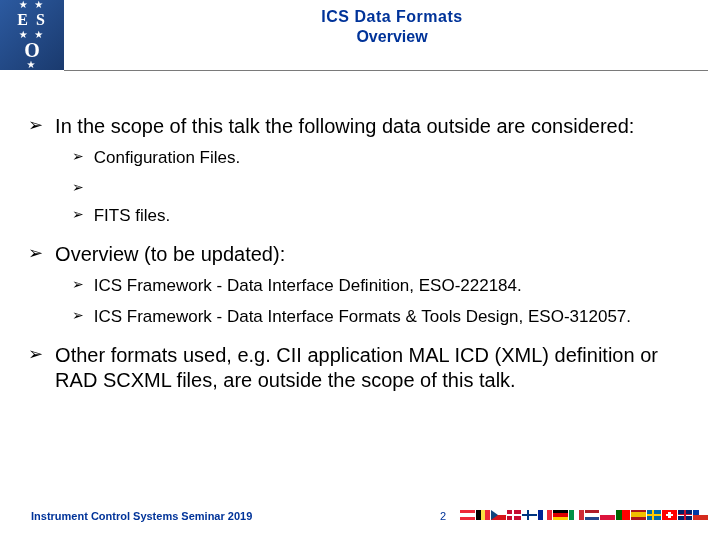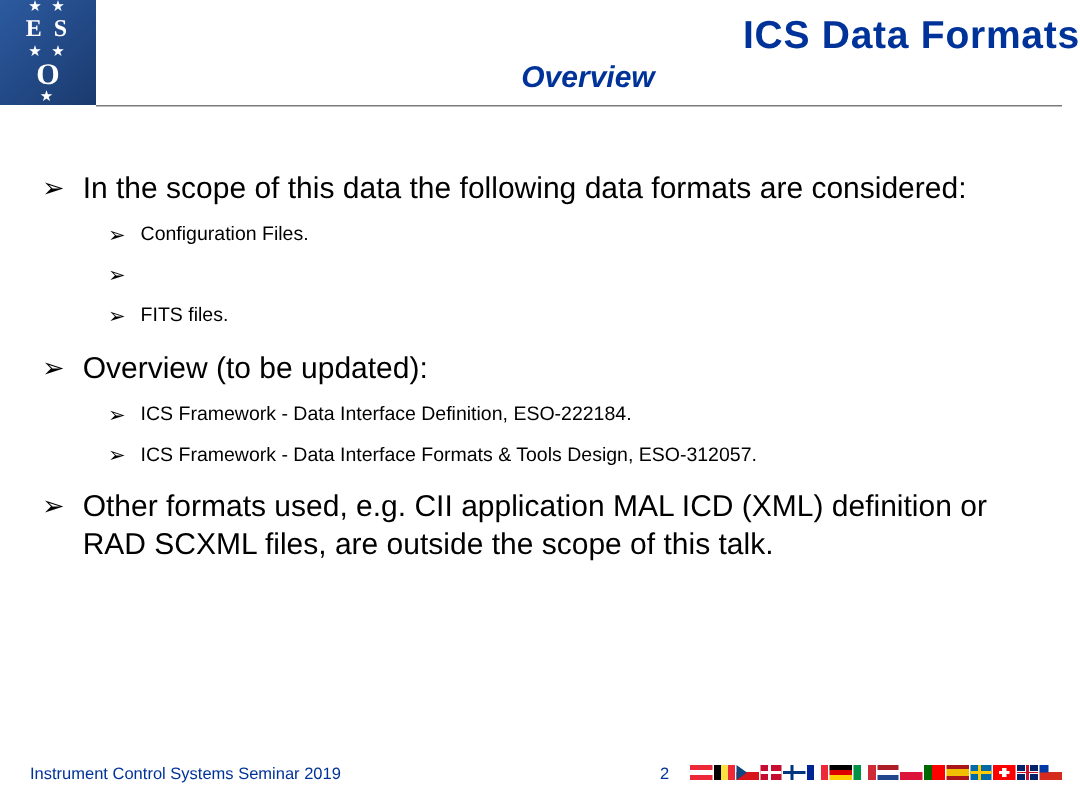--- a/index.html
+++ b/index.html
@@ -11,36 +11,36 @@
     position: absolute; top: 0; left: 0; width: 64px; height: 70px;
     background: linear-gradient(135deg, #2c5aa0 0%, #1a3a6e 100%);
     color: #fff; display: flex; flex-direction: column; align-items: center; justify-content: center;
     font-family: "Times New Roman", serif;
   }
   .logo .stars { font-size: 10px; letter-spacing: 2px; line-height: 1; }
   .logo .es { font-size: 16px; font-weight: bold; letter-spacing: 2px; line-height: 1; margin: 2px 0; }
   .logo .o  { font-size: 20px; font-weight: bold; line-height: 1; }
 
   .title-block { position: absolute; top: 8px; left: 64px; right: 0; text-align: center; }
-  .title { font-size: 26px; font-weight: bold; color: #003399; letter-spacing: 0.5px; text-align: right; }
-  .subtitle { font-size: 20px; font-weight: bold; color: #003399; margin-top: 2px; font-style: italic; }
+  .title { font-size: 16px; font-weight: bold; color: #003399; letter-spacing: 0.5px; }
+  .subtitle { font-size: 16px; font-weight: bold; color: #003399; margin-top: 2px; }
   .title-rule { position: absolute; top: 70px; left: 64px; right: 12px; height: 1px; background: #7a7a7a; }
 
   
   .body { position: absolute; top: 100px; left: 0; right: 0; padding: 0 28px; }
   .b1 { display: flex; align-items: flex-start; margin-top: 14px; }
   .b1 .marker { color: #000; font-size: 18px; margin-right: 12px; line-height: 1.25; }
   .b1 .text { font-size: 20px; color: #000; line-height: 1.25; }
   .b2 { display: flex; align-items: flex-start; margin-top: 8px; margin-left: 44px; }
   .b2 .marker { color: #000; font-size: 14px; margin-right: 10px; line-height: 1.35; }
-  .b2 .text { font-size: 13px; color: #000; line-height: 1.35; }
+  .b2 .text { font-size: 17px; color: #000; line-height: 1.35; }
   .group { margin-bottom: 6px; }
 
   
-  .footer-left { position: absolute; bottom: 18px; left: 20px; font-size: 11px; color: #003399; }
+  .footer-left { position: absolute; bottom: 18px; left: 31px; font-size: 11px; color: #003399; font-weight: bold; }
   .footer-pagenum { position: absolute; bottom: 18px; left: 440px; font-size: 11px; color: #003399; }
   .flags { position: absolute; bottom: 18px; left: 460px; right: 12px; height: 12px; display: flex; gap: 1px; }
   .flag { width: 15px; height: 10px; }
 
   
   .f-at { background: linear-gradient(#ed2939 33%, #fff 33% 66%, #ed2939 66%); }
   .f-be { background: linear-gradient(90deg,#000 33%,#fae042 33% 66%,#ed2939 66%); }
   .f-cz { background: linear-gradient(#fff 50%,#d7141a 50%); position: relative; }
   .f-cz::before { content:""; position:absolute; left:0;top:0;border-top:5px solid transparent;border-bottom:5px solid transparent;border-left:7px solid #11457e;}
   .f-dk { background:#c60c30; position:relative;}
@@ -88,21 +88,21 @@
     <div class="title">ICS Data Formats</div>
     <div class="subtitle">Overview</div>
   </div>
   <div class="title-rule"></div>
 
   <div class="body">
 
     <div class="group">
       <div class="b1">
         <div class="marker">➢</div>
-        <div class="text">In the scope of this data the following data formats are considered:</div>
+        <div class="text">In the scope of this talk the following data outside are considered:</div>
       </div>
       <div class="b2">
         <div class="marker">➢</div>
         <div class="text">Configuration Files.</div>
       </div>
       <div class="b2">
         <div class="marker">➢</div>
       </div>
       <div class="b2">
         <div class="marker">➢</div>

